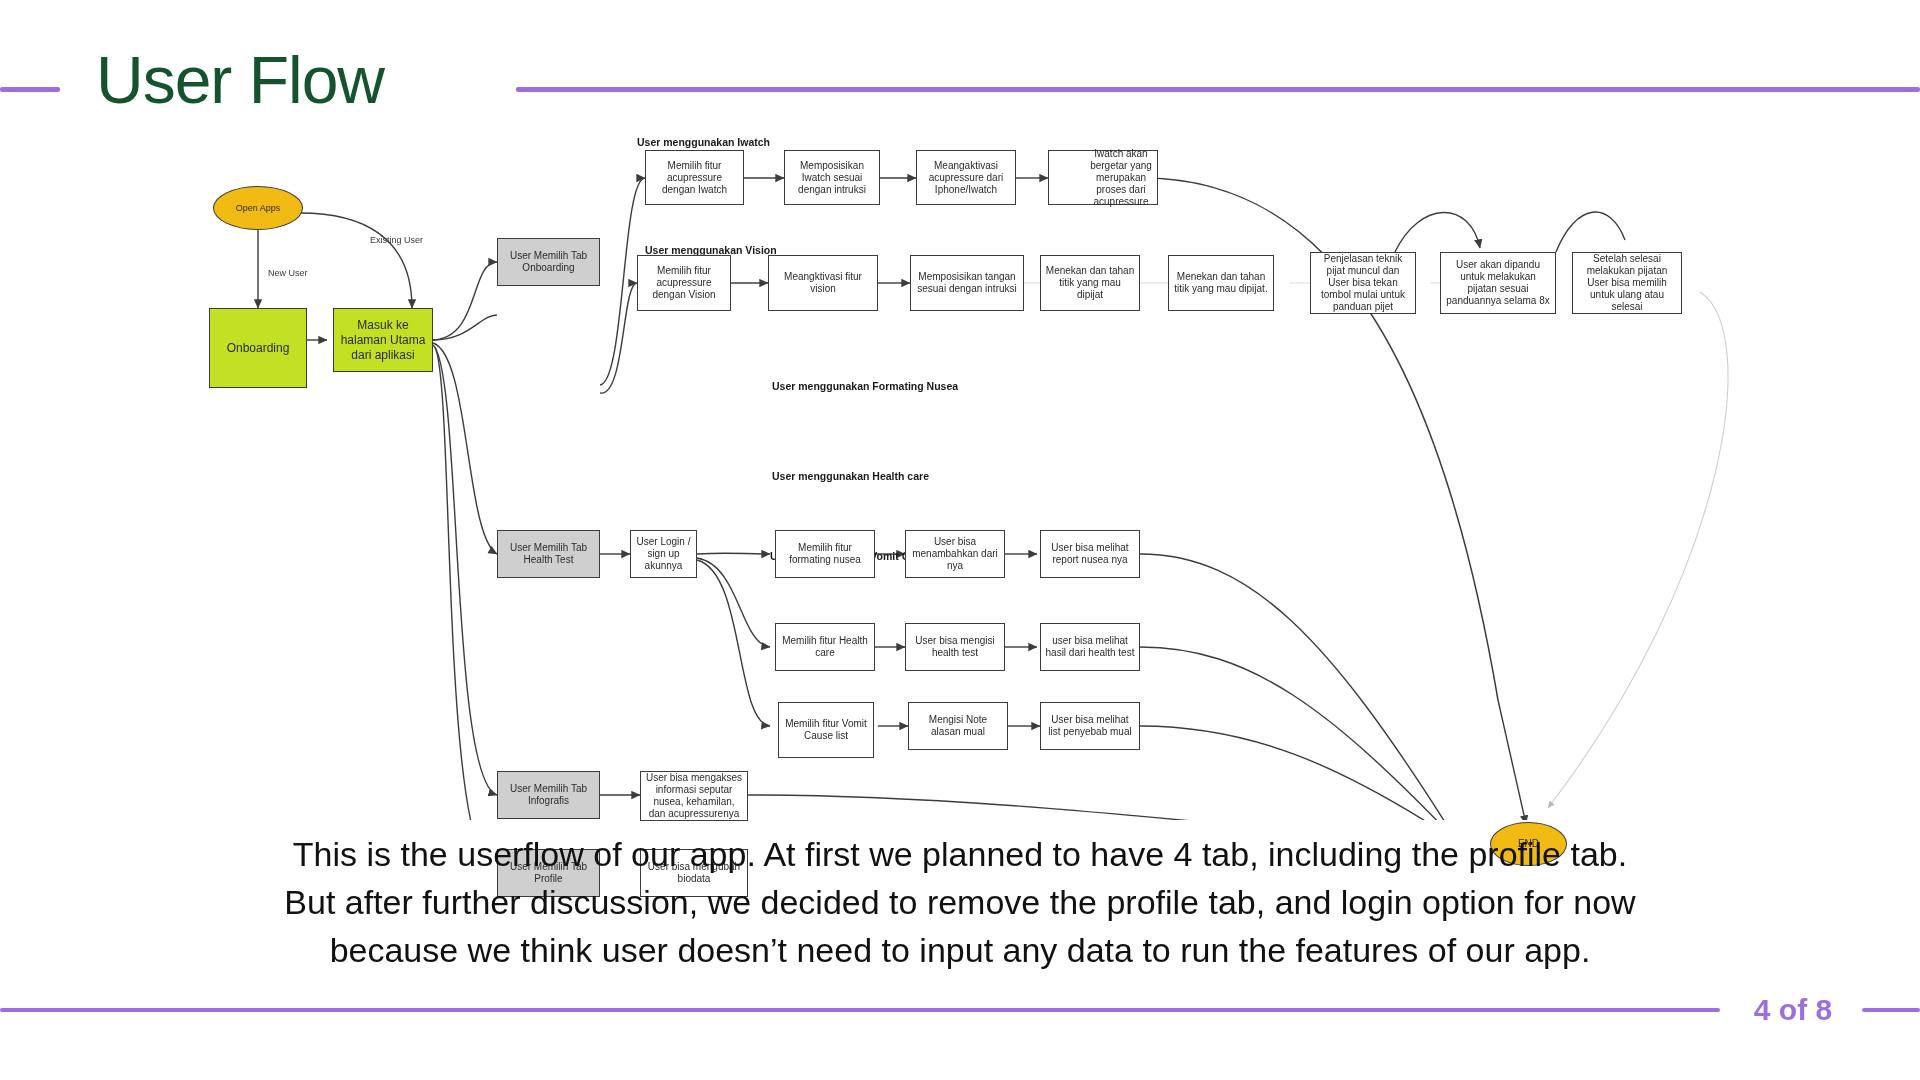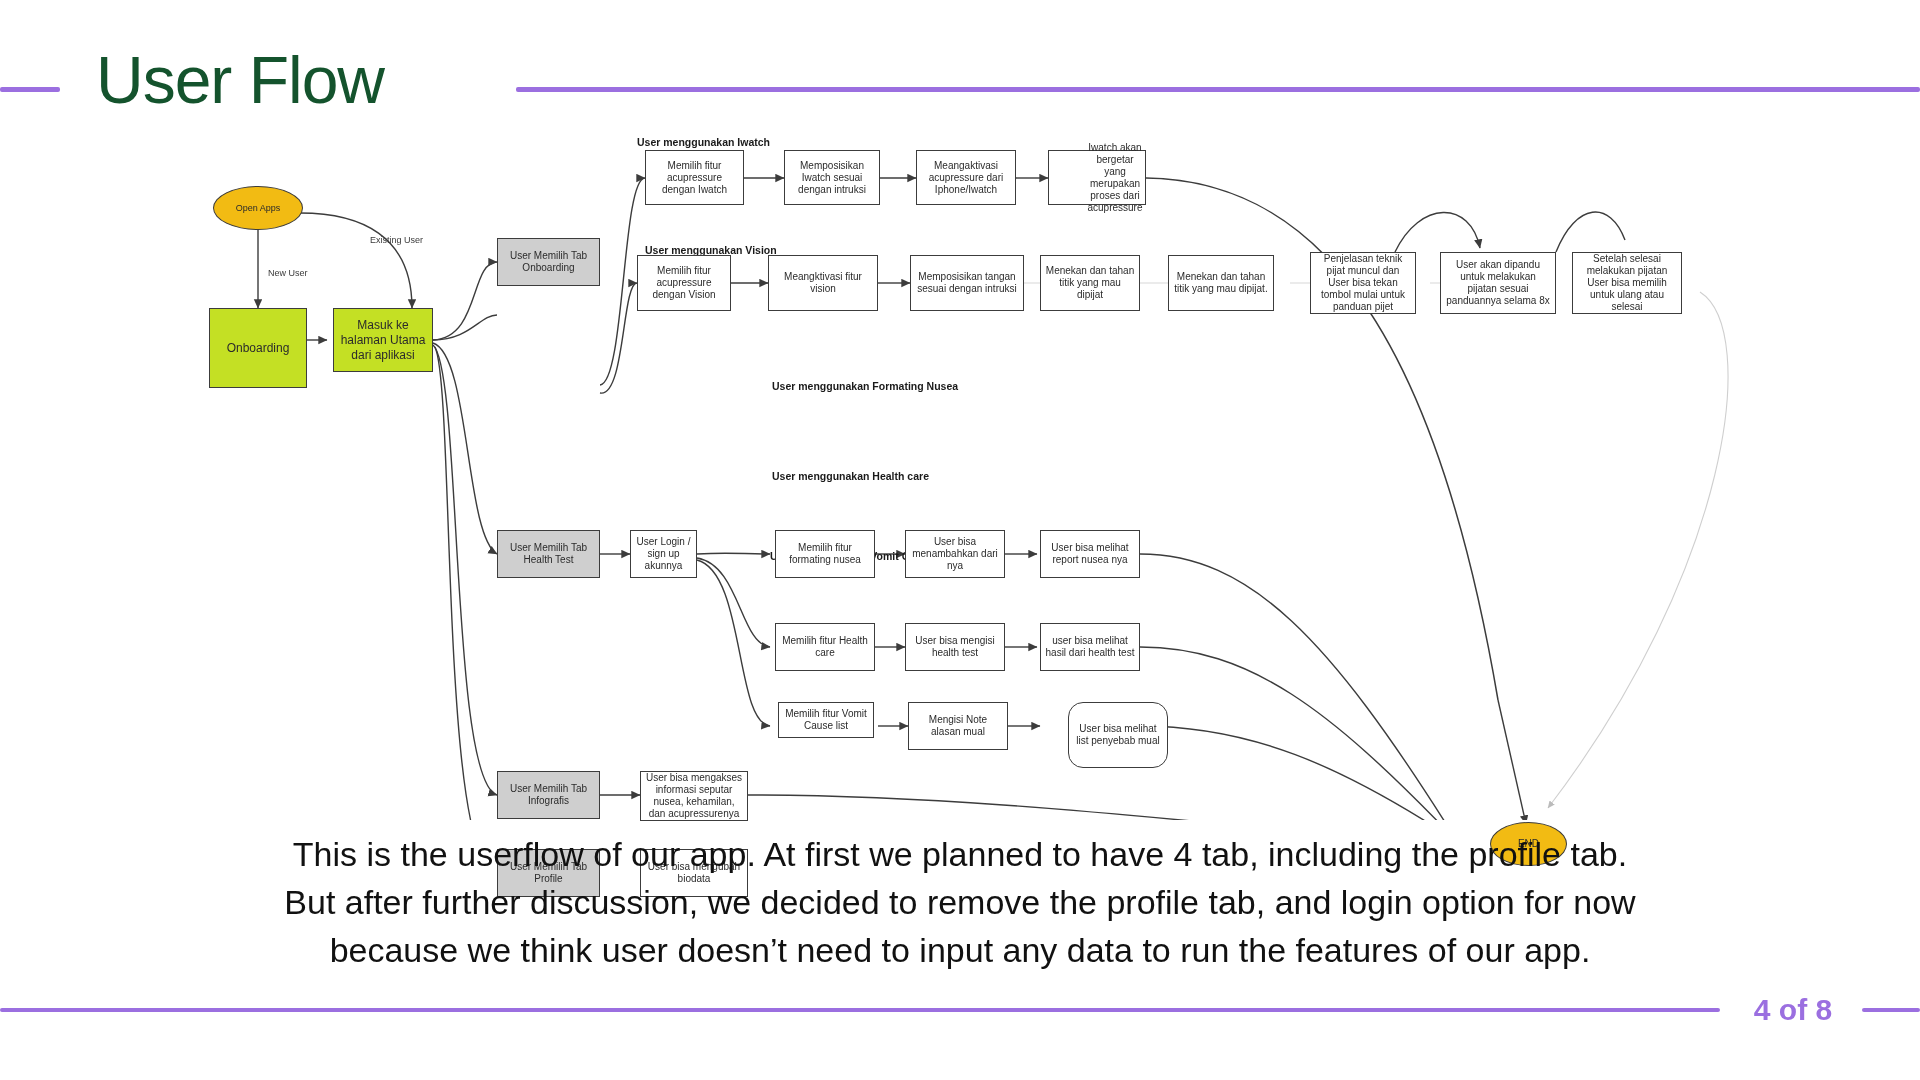--- a/index.html
+++ b/index.html
@@ -182,42 +182,42 @@
   <div class="node tab" style="left:497px;top:631px;width:103px;height:48px;">User Memilih  Tab Infografis</div>
   <div class="node tab" style="left:497px;top:709px;width:103px;height:48px;">User Memilih  Tab Profile</div>
 
   <div class="node proc" style="left:630px;top:390px;width:67px;height:48px;">User Login / sign up akunnya</div>
 
   <div class="node oval end" style="left:1490px;top:682px;width:77px;height:44px;">END</div>
 
   <div class="node proc" style="left:645px;top:10px;width:99px;height:55px;text-align:center;">Memilih fitur acupressure dengan Iwatch</div>
   <div class="node proc" style="left:784px;top:10px;width:96px;height:55px;">Memposisikan Iwatch sesuai dengan intruksi</div>
   <div class="node proc" style="left:916px;top:10px;width:100px;height:55px;">Meangaktivasi acupressure dari Iphone/Iwatch</div>
-  <div class="node proc" style="left:1048px;top:10px;width:98px;height:55px;padding-left:40px;">Iwatch akan bergetar yang merupakan proses dari acupressure</div>
+  <div class="node proc" style="left:1048px;top:10px;width:110px;height:55px;padding-left:40px;">Iwatch akan bergetar yang merupakan proses dari acupressure</div>
 
   <div class="node proc" style="left:637px;top:115px;width:94px;height:56px;">Memilih fitur acupressure dengan Vision</div>
   <div class="node proc" style="left:768px;top:115px;width:110px;height:56px;">Meangktivasi fitur vision</div>
   <div class="node proc" style="left:910px;top:115px;width:114px;height:56px;">Memposisikan tangan sesuai dengan intruksi</div>
   <div class="node proc" style="left:1040px;top:115px;width:100px;height:56px;">Menekan dan tahan titik yang mau dipijat</div>
   <div class="node proc" style="left:1168px;top:115px;width:106px;height:56px;">Menekan dan tahan titik yang mau dipijat.</div>
   <div class="node proc" style="left:1310px;top:112px;width:106px;height:62px;">Penjelasan teknik pijat muncul dan User bisa tekan tombol mulai untuk panduan pijet</div>
   <div class="node proc" style="left:1440px;top:112px;width:116px;height:62px;">User akan dipandu untuk melakukan pijatan sesuai panduannya selama 8x</div>
   <div class="node proc" style="left:1572px;top:112px;width:110px;height:62px;">Setelah selesai melakukan pijatan User bisa memilih untuk ulang atau selesai</div>
 
   <div class="node proc" style="left:775px;top:390px;width:100px;height:48px;">Memilih fitur formating nusea</div>
   <div class="node proc" style="left:905px;top:390px;width:100px;height:48px;">User bisa menambahkan dari nya</div>
   <div class="node proc" style="left:1040px;top:390px;width:100px;height:48px;">User bisa melihat report nusea nya</div>
 
   <div class="node proc" style="left:775px;top:483px;width:100px;height:48px;">Memilih fitur Health care</div>
   <div class="node proc" style="left:905px;top:483px;width:100px;height:48px;">User bisa mengisi health test</div>
   <div class="node proc" style="left:1040px;top:483px;width:100px;height:48px;">user bisa melihat hasil dari health test</div>
 
-  <div class="node proc" style="left:778px;top:562px;width:96px;height:36px;">Memilih fitur Vomit Cause list</div>
+  <div class="node proc" style="left:778px;top:562px;width:96px;height:56px;">Memilih fitur Vomit Cause list</div>
   <div class="node proc" style="left:908px;top:562px;width:100px;height:48px;">Mengisi Note alasan mual</div>
-  <div class="node proc" style="left:1068px;top:562px;width:100px;height:66px;border-radius:15px;">User bisa melihat list penyebab mual</div>
+  <div class="node proc" style="left:1040px;top:562px;width:100px;height:48px;">User bisa melihat list penyebab mual</div>
 
   <div class="node proc" style="left:640px;top:631px;width:108px;height:50px;">User bisa mengakses informasi seputar nusea, kehamilan, dan acupressurenya</div>
   <div class="node proc" style="left:640px;top:709px;width:108px;height:48px;">User bisa mengubah biodata</div>
 
 </div>
 
 <div class="caption">
   <div>This is the userflow of our app. At first we planned to have 4 tab, including the profile tab.</div>
   <div>But after further discussion, we decided to remove the profile tab, and login option for now</div>
   <div>because we think user doesn’t need to input any data to run the features of our app.</div>

